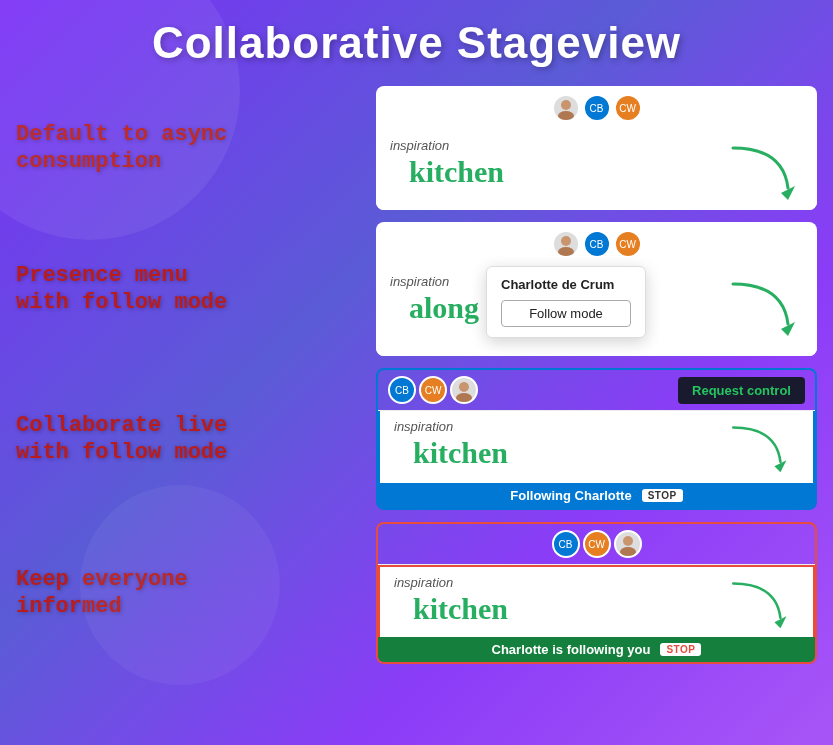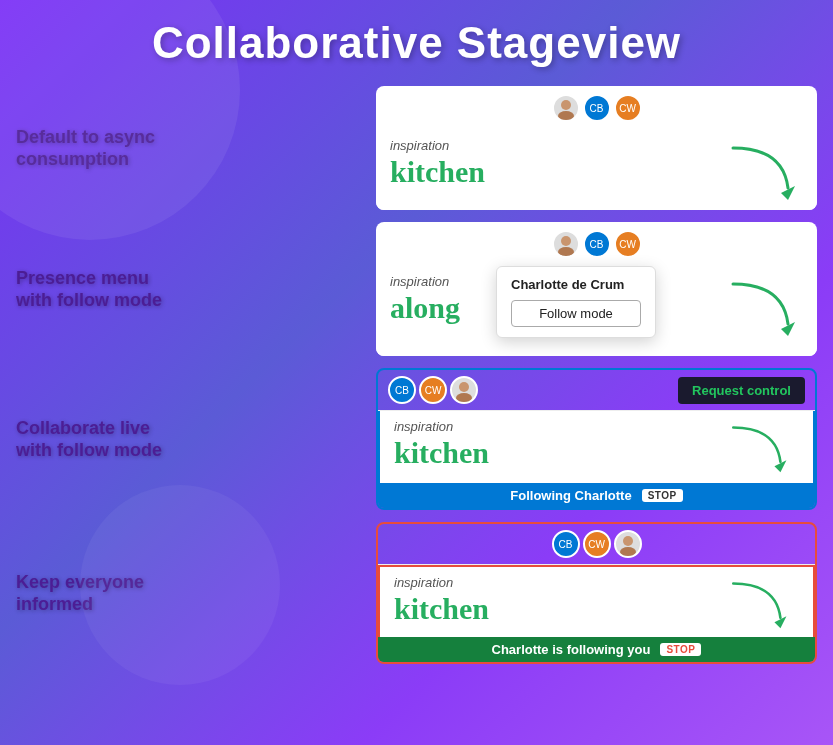--- a/index.html
+++ b/index.html
@@ -55,25 +55,26 @@
       align-items: center;
       gap: 20px;
     }
 
     .label-area {
       width: 340px;
       flex-shrink: 0;
     }
 
     .label-text {
-      font-size: 18px;
+      font-size: 22px;
       font-weight: 900;
-      color: #4c1d95;
+      color: #b91c1c;
       line-height: 1.25;
       text-shadow: 1px 1px 4px rgba(0,0,0,0.3);
+      font-family: Liberation Mono, monospace;
     }
 
     .panel {
       flex: 1;
       background: white;
       border-radius: 8px;
       overflow: hidden;
       min-height: 120px;
     }
 
@@ -129,33 +130,34 @@
       font-size: 13px;
       color: #555;
       margin-bottom: 2px;
     }
 
     .kitchen-text {
       font-family: 'Brush Script MT', cursive, 'Comic Sans MS';
       font-size: 30px;
       color: #27ae60;
       font-weight: bold;
+      margin-left: 19px;
     }
 
     .arrow-svg {
       position: absolute;
       right: 14px;
       top: 8px;
     }
 
     
     .presence-popup {
       position: absolute;
       top: 0px;
-      left: 120px;
+      left: 110px;
       background: white;
       border: 1px solid #ddd;
       border-radius: 6px;
       padding: 10px 14px;
       box-shadow: 0 4px 16px rgba(0,0,0,0.18);
       z-index: 10;
       min-width: 160px;
     }
 
     .presence-popup-name {

